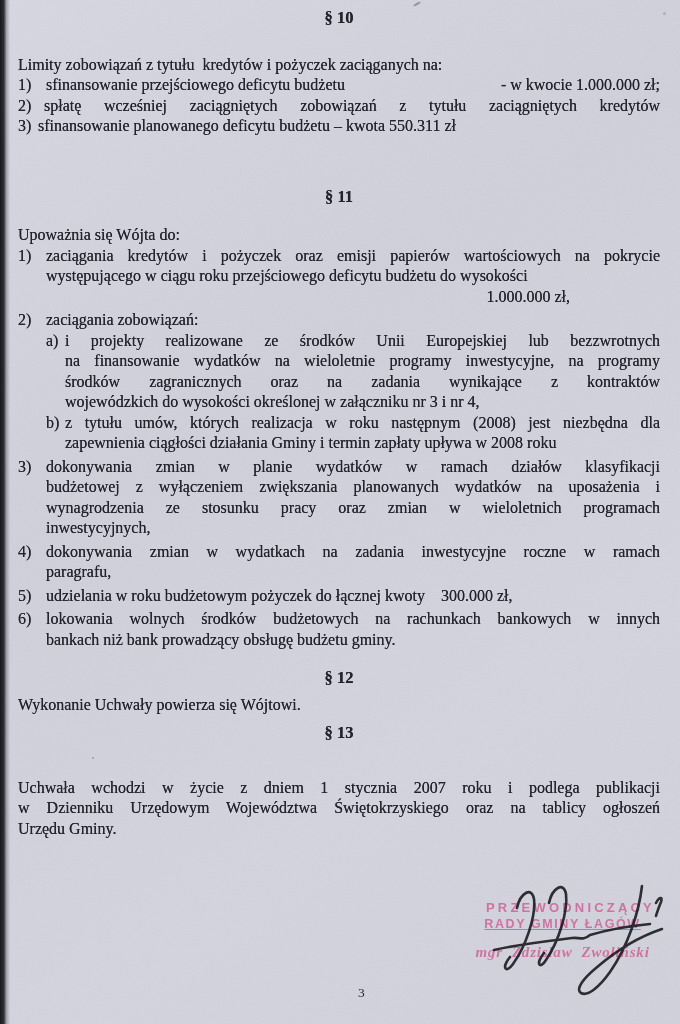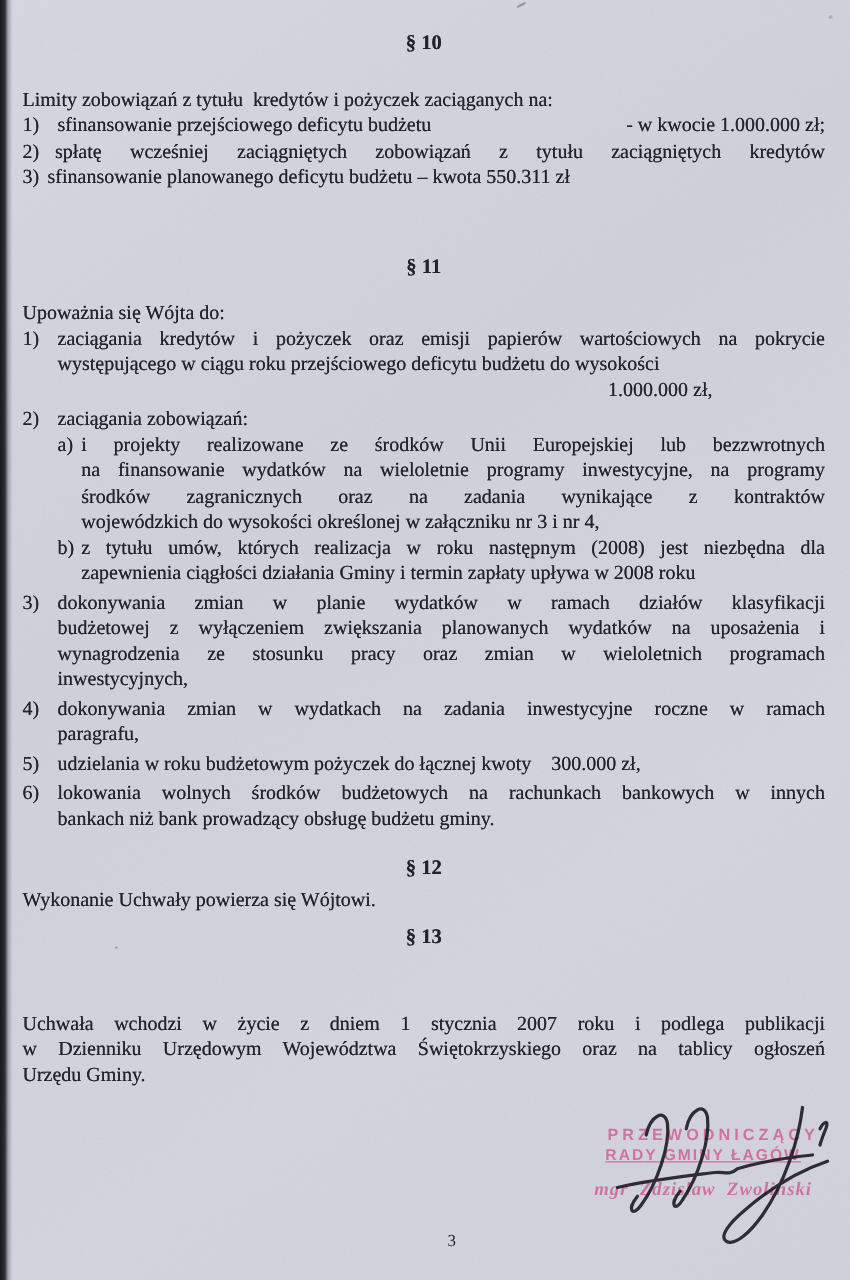--- a/index.html
+++ b/index.html
@@ -12,33 +12,33 @@
     font-family:"Liberation Serif", serif;
     color:#23242b;
   }
   .grain{position:absolute;left:0;top:0;z-index:1;pointer-events:none;opacity:.55;}
   .edge-left{
     position:absolute;left:0;top:0;bottom:0;width:10px;z-index:5;
     background:linear-gradient(90deg,#17171c 0%,#2e2e36 38%,rgba(70,70,82,.35) 65%,rgba(70,70,82,0) 100%);
   }
   .speck{position:absolute;background:#4c4c58;border-radius:50%;z-index:2;}
   .content{
-    position:absolute;left:18px;right:20px;top:16px;z-index:2;
+    position:absolute;left:18px;right:20px;top:0;z-index:2;
     font-size:16px;line-height:20.5px;
     text-shadow:0 0 .5px rgba(32,32,42,.85);
   }
   .h{font-weight:bold;text-align:center;font-size:16.5px;}
   .h10{margin-top:8px;}
   .h11{margin-top:50px;}
   .h12{margin-top:18px;}
   .h13{margin-top:8px;}
   .intro10{margin-top:26px;}
   .intro11{margin-top:18px;}
   .s12text{margin-top:6px;}
-  .para13{margin-top:50px;}
+  .para13{margin-top:34px;}
   .li{display:flex;align-items:flex-start;}
   .mk{flex-shrink:0;}
   .mk28{width:28px;}
   .mk26{width:26px;}
   .mk20{width:20px;}
   .mk19{width:19px;}
   .bd{flex:1;min-width:0;}
   .jl{text-align:justify;text-align-last:justify;word-spacing:1px;}
   .pl{text-align:left;}
   .flexline{display:flex;}

